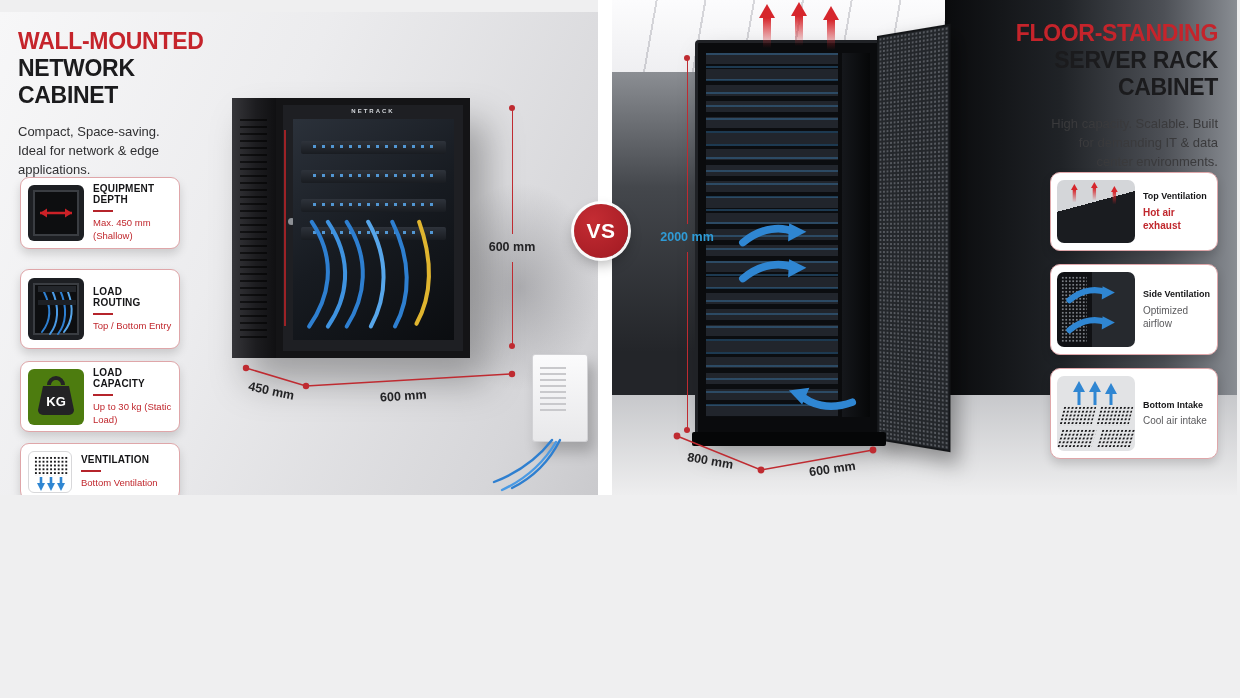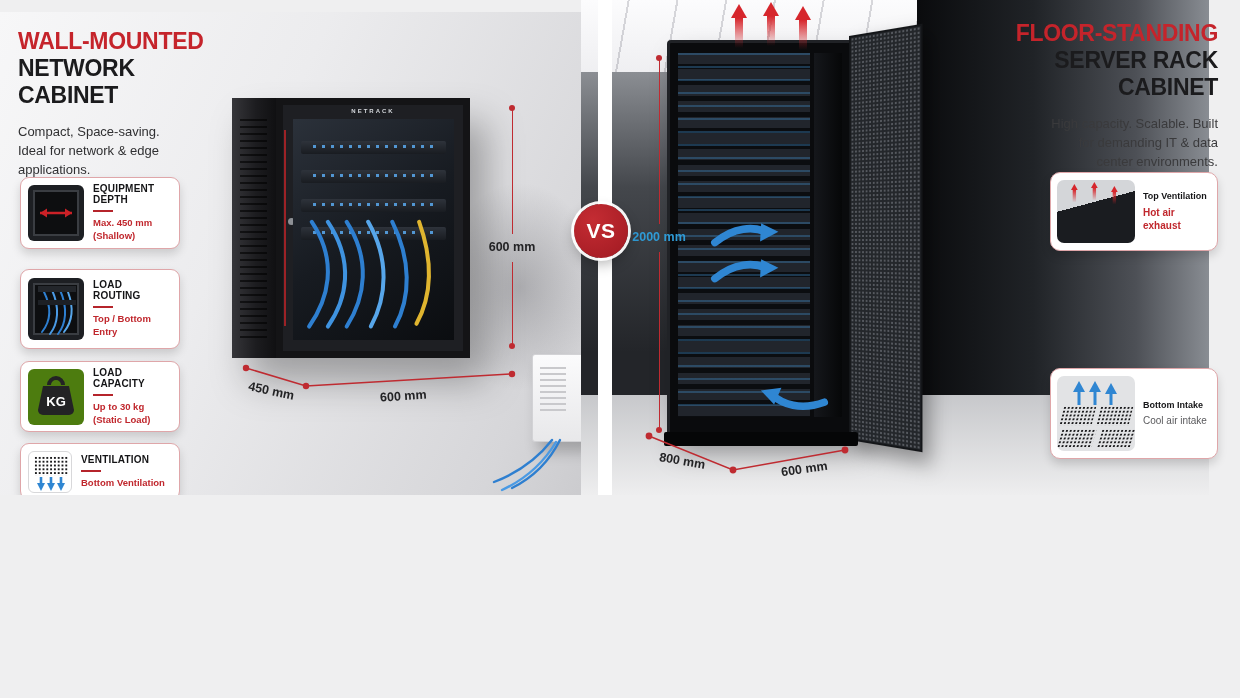--- a/index.html
+++ b/index.html
@@ -16,21 +16,21 @@
   .title-accent { font-size:23px; font-weight:800; color:#c5242b; letter-spacing:-.3px; }
   .title-main { font-size:23px; font-weight:800; color:#1b1b1d; letter-spacing:-.3px; }
   .l-desc { margin-top:14px; width:162px; font-size:13px; line-height:1.45; color:#303032; }
 
   .spec-card { position:absolute; left:20px; width:160px; background:#fff; border:1px solid #dfa6a9;
     border-radius:9px; box-shadow:0 5px 10px rgba(0,0,0,.15); display:flex; align-items:center; padding:7px; }
   .thumb { border-radius:6px; overflow:hidden; flex:none; position:relative; background:#1d1f23; }
   .spec-text { margin-left:9px; flex:1; }
   .spec-title { font-size:10px; font-weight:700; color:#141416; letter-spacing:.2px; }
   .spec-divider { width:20px; height:2px; background:#b5242b; margin:5px 0; }
-  .spec-value { font-size:9.5px; font-weight:700; color:#c0272d; line-height:1.35; }
+  .spec-value { font-size:9.5px; font-weight:400; color:#c0272d; line-height:1.35; }
 
   .thumb-inner-frame { position:absolute; inset:5px; border:2px solid #3a3d42; background:#0d0e10; }
   .dotcol { position:absolute; background-image:radial-gradient(rgba(150,155,162,.8) .7px, transparent 1px); background-size:3.5px 3.5px; }
   .dotgrid { background-image:radial-gradient(#1b1b1d 1.05px, transparent 1.2px); background-size:3.8px 3.8px; }
 
   
   .wall-cabinet { position:absolute; left:232px; top:86px; width:238px; height:260px; display:flex;
     filter:drop-shadow(16px 24px 18px rgba(0,0,0,.30)); }
   .wc-side { width:44px; background:linear-gradient(90deg,#36363a,#1c1c1f 55%,#101012); position:relative; }
   .wc-side::before { content:""; position:absolute; inset:20px 9px 20px 8px;
@@ -61,21 +61,21 @@
   .dim-svg { position:absolute; }
 
   
   .divider { position:absolute; left:598px; top:0; width:14px; height:495px; background:#fff; }
   .vs-badge { position:absolute; left:574px; top:204px; width:54px; height:54px; border-radius:50%;
     background:radial-gradient(circle at 35% 30%, #c42c33, #a91e26 75%);
     box-shadow:0 0 0 3px rgba(255,255,255,.95), 0 6px 14px rgba(0,0,0,.3);
     display:flex; align-items:center; justify-content:center; color:#fff; font-size:21px; font-weight:800; letter-spacing:.5px; }
 
   
-  .photo-right { position:absolute; left:581px; top:0; width:628px; height:495px; overflow:hidden;
+  .photo-right { position:absolute; left:609px; top:0; width:628px; height:495px; overflow:hidden;
     background:linear-gradient(#ededef,#f3f3f5); }
   .ceiling { position:absolute; left:0; top:0; width:100%; height:88px;
     background:linear-gradient(#fcfcfd,#ececef),
       repeating-linear-gradient(100deg, transparent 0 46px, #dadadd 46px 48px);
     background-blend-mode:multiply; }
   .rackwall-left { position:absolute; left:0; top:72px; width:92px; height:330px;
     background:linear-gradient(180deg,#8b8e93 0%, #44474c 35%, #232529 85%),
       repeating-linear-gradient(90deg, rgba(255,255,255,.08) 0 3px, transparent 3px 22px); }
   .rackwall-right { position:absolute; left:336px; top:0; width:292px; height:452px;
     background:linear-gradient(90deg,#0a0b0d 0%, #202327 40%, #4d5056 75%, #898d93 100%),
@@ -348,20 +348,37 @@
           <i></i>
           <b></b>
         </div>
     </div>
     <div class="f-text">
       <div class="f-title">Top Ventilation</div>
       <div class="f-value red">Hot air exhaust</div>
     </div>
   </div>
 
+  <div class="feature-card" style="top:264px;height:91px">
+    <div class="f-thumb" style="width:78px;height:75px;background:linear-gradient(90deg,#101114 0 45%, #26292e 45%)">
+      <div class="dotcol" style="left:4px;top:4px;width:26px;height:67px"></div>
+      <svg style="position:absolute;left:8px;top:12px" width="52" height="20" viewBox="0 0 64 26">
+        <path d="M4 21 C 22 6 40 6 52 11" fill="none" stroke="#2f86d2" stroke-width="8" stroke-linecap="round"></path>
+        <path d="M47 3 L63 11 L46 20 Z" fill="#2f86d2"></path>
+      </svg>
+      <svg style="position:absolute;left:8px;top:42px" width="52" height="20" viewBox="0 0 64 26">
+        <path d="M4 21 C 22 6 40 6 52 11" fill="none" stroke="#2f86d2" stroke-width="8" stroke-linecap="round"></path>
+        <path d="M47 3 L63 11 L46 20 Z" fill="#2f86d2"></path>
+      </svg>
+    </div>
+    <div class="f-text">
+      <div class="f-title">Side Ventilation</div>
+      <div class="f-value gray">Optimized airflow</div>
+    </div>
+  </div>
 
   <div class="feature-card" style="top:368px;height:91px">
     <div class="f-thumb" style="width:78px;height:75px;background:#e2e3e5">
       <div class="dotgrid" style="position:absolute;left:4px;top:30px;width:33px;height:20px;transform:skewX(-14deg)"></div>
       <div class="dotgrid" style="position:absolute;left:41px;top:30px;width:33px;height:20px;transform:skewX(-14deg)"></div>
       <div class="dotgrid" style="position:absolute;left:2px;top:53px;width:35px;height:19px;transform:skewX(-16deg)"></div>
       <div class="dotgrid" style="position:absolute;left:42px;top:53px;width:34px;height:19px;transform:skewX(-16deg)"></div>
       <svg style="position:absolute;left:14px;top:4px" width="48" height="26" viewBox="0 0 48 26">
         <g stroke="#2f86d2" stroke-width="3" fill="#2f86d2">
           <path d="M8 25 V10" fill="none"></path>

